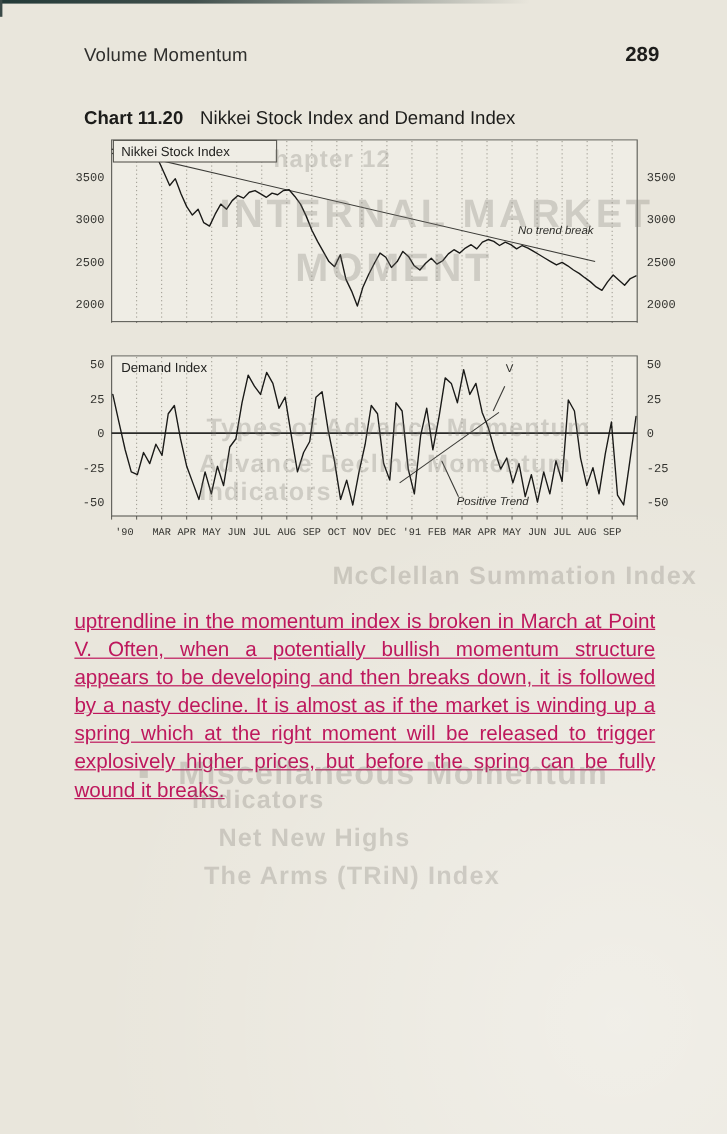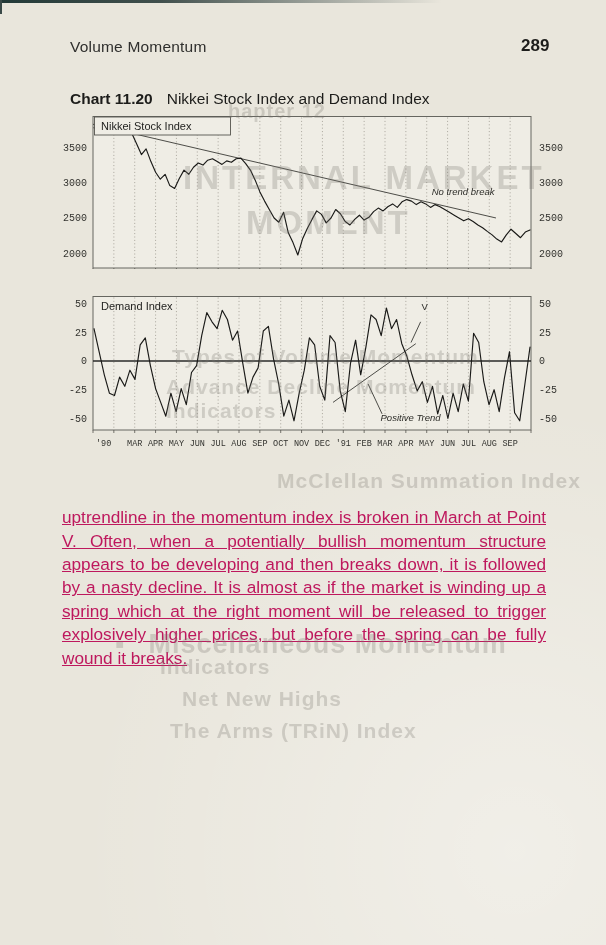--- a/index.html
+++ b/index.html
@@ -180,24 +180,24 @@
         <text x="390.57142857142856" y="150" text-anchor="middle" font-family="&quot;Liberation Mono&quot;,&quot;DejaVu Sans Mono&quot;,monospace" font-size="8.5px" fill="#33332f">JUN</text>
         <text x="411.4285714285714" y="150" text-anchor="middle" font-family="&quot;Liberation Mono&quot;,&quot;DejaVu Sans Mono&quot;,monospace" font-size="8.5px" fill="#33332f">JUL</text>
         <text x="432.2857142857143" y="150" text-anchor="middle" font-family="&quot;Liberation Mono&quot;,&quot;DejaVu Sans Mono&quot;,monospace" font-size="8.5px" fill="#33332f">AUG</text>
         <text x="453.1428571428571" y="150" text-anchor="middle" font-family="&quot;Liberation Mono&quot;,&quot;DejaVu Sans Mono&quot;,monospace" font-size="8.5px" fill="#33332f">SEP</text>
       </svg>
     </div>
 
   <p class="body-text">uptrendline in the momentum index is broken in March at Point V. Often, when a potentially bullish momentum structure appears to be developing and then breaks down, it is followed by a nasty decline.  It is almost as if the market is winding up a spring which at the right moment will be released to trigger explosively higher prices, but before the spring can be fully wound it breaks.</p>
 
   <div class="ghost-layer">
-      <div class="ghost" style="left: 228px; top: 100px; font-size: 20px; letter-spacing: 1px;">hapter 12</div>
+      <div class="ghost" style="left: 228px; top: 122px; font-size: 20px; letter-spacing: 1px;">hapter 12</div>
       <div class="ghost" style="left: 183px; top: 159px; font-size: 33px; letter-spacing: 3px;">INTERNAL MARKET</div>
       <div class="ghost" style="left: 246px; top: 204px; font-size: 33px; letter-spacing: 3px;">MOMENT</div>
-      <div class="ghost" style="left: 172px; top: 345px; font-size: 21px; letter-spacing: 1px;">Types of Volume Momentum</div>
+      <div class="ghost" style="left: 172px; top: 345px; font-size: 21px; letter-spacing: 1px;">Types of Advance Momentum</div>
       <div class="ghost" style="left: 166px; top: 375px; font-size: 21px; letter-spacing: 1px; text-align: right;">Advance Decline Momentum</div>
       <div class="ghost" style="left: 166px; top: 399px; font-size: 21px; letter-spacing: 1px;">Indicators</div>
       <div class="ghost" style="left: 277px; top: 469px; font-size: 21px; letter-spacing: 1px;">McClellan Summation Index</div>
       <div class="ghost" style="left: 115px; top: 629px; font-size: 27px; letter-spacing: 1px;">▪  Miscellaneous Momentum</div>
       <div class="ghost" style="left: 160px; top: 655px; font-size: 21px; letter-spacing: 1px;">Indicators</div>
       <div class="ghost" style="left: 170px; top: 687px; font-size: 21px; letter-spacing: 1px; margin-left: 12px;">Net New Highs</div>
       <div class="ghost" style="left: 170px; top: 719px; font-size: 21px; letter-spacing: 1px;">The Arms (TRiN) Index</div>
     </div>
 </div>
 

